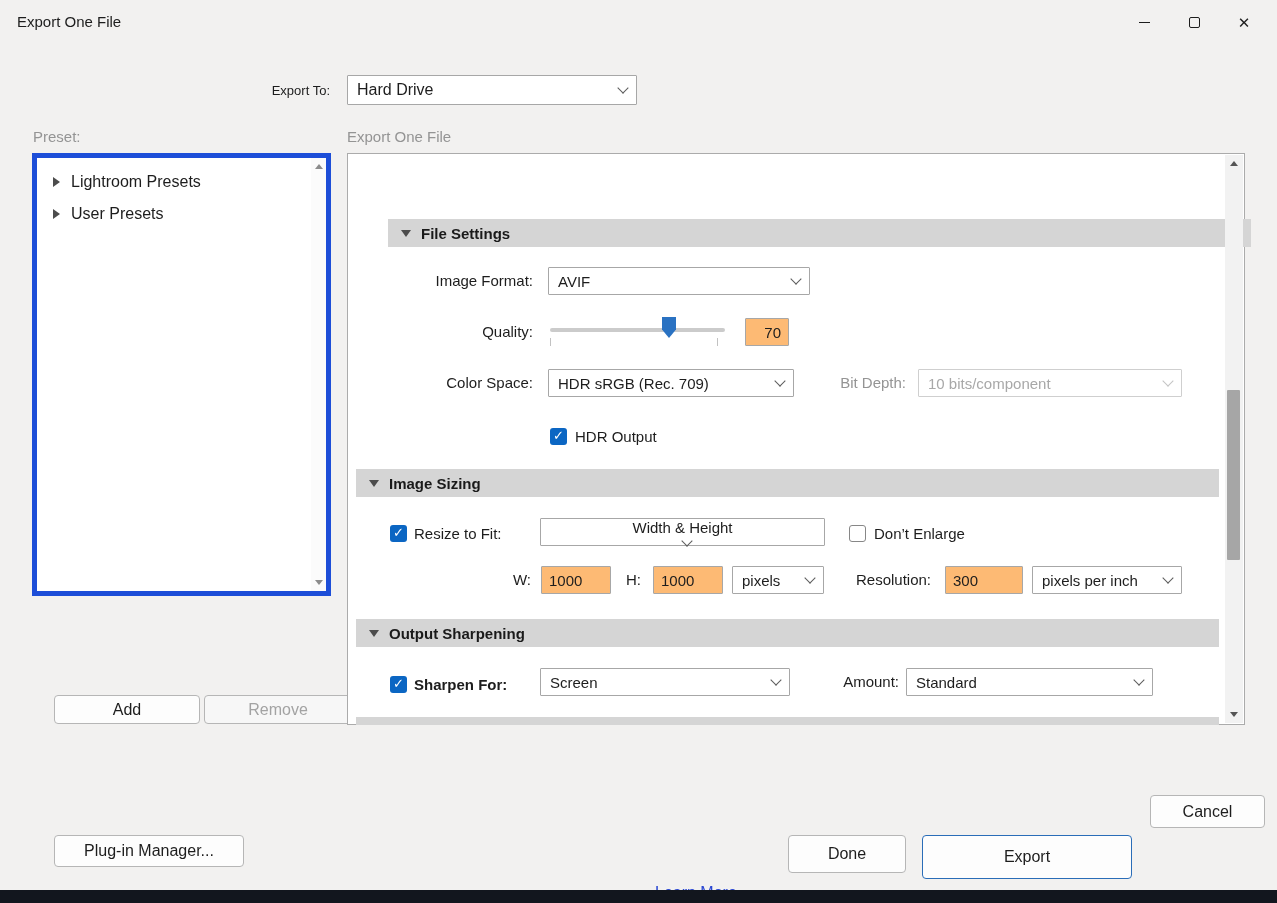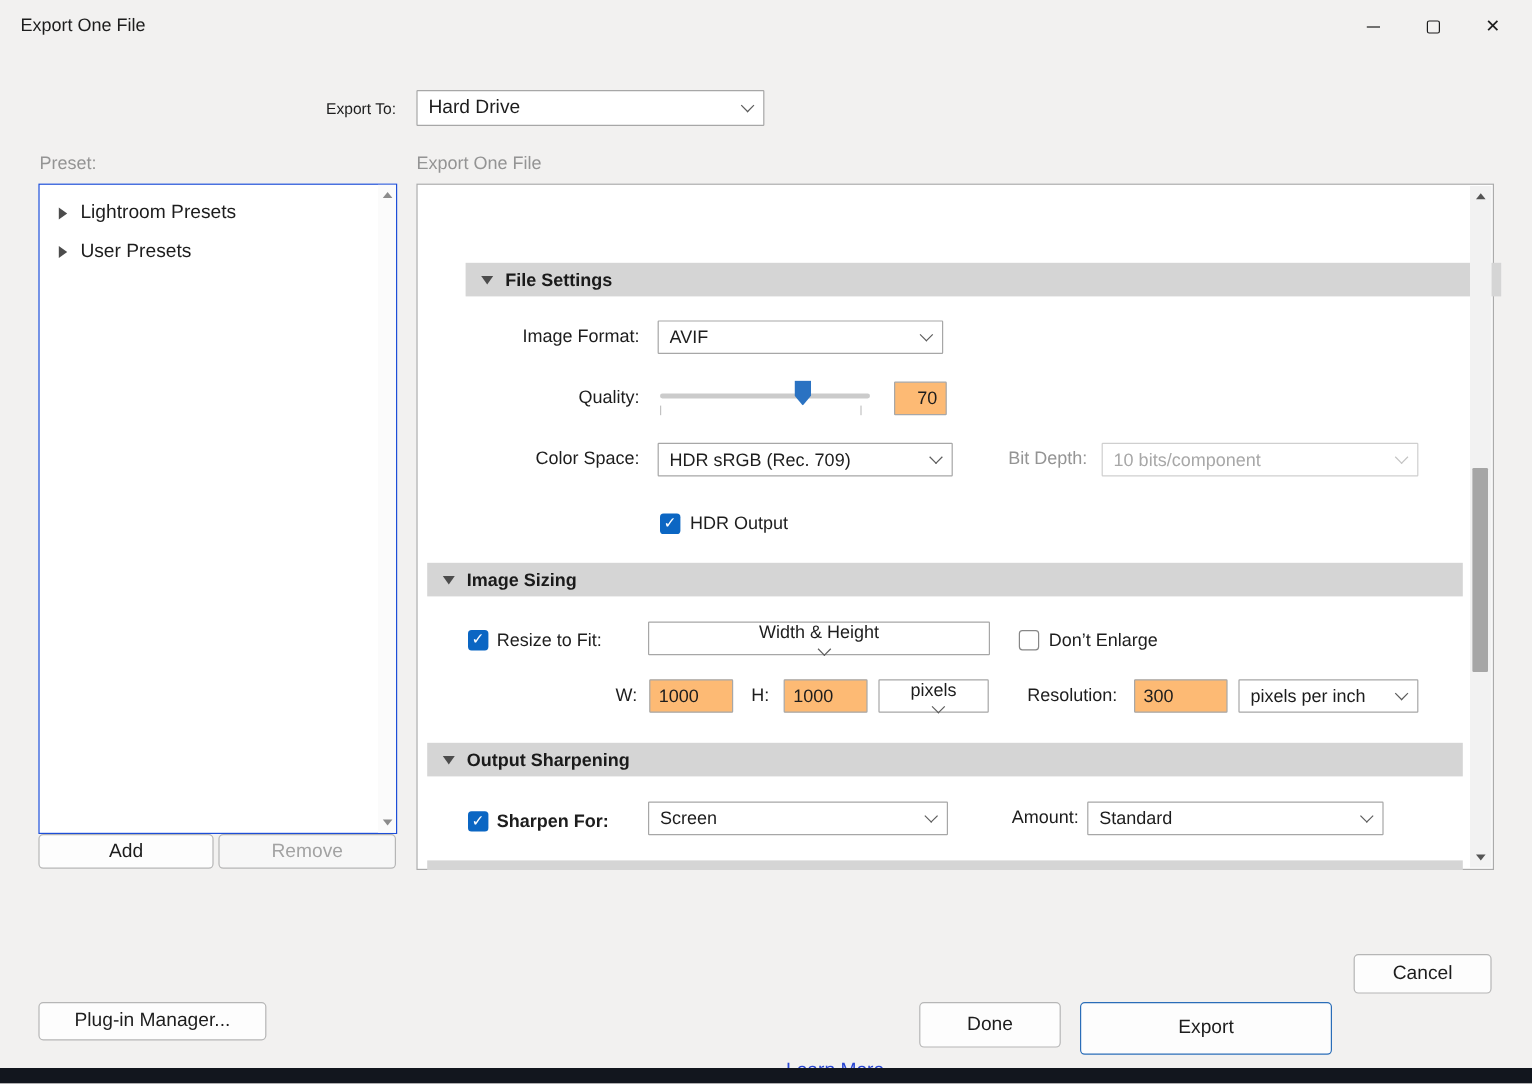--- a/index.html
+++ b/index.html
@@ -32,33 +32,33 @@
   .inp { position:absolute; border:1px solid #a7a7a7; border-radius:1px; background:#fdba74;
          height:28px; padding:0 7px; font-size:15px; font-family:inherit; color:#1d1d1d; }
   .cb { position:absolute; width:17px; height:17px; border-radius:3px; }
   .cb.checked { background:#0b66c3; }
   .cb.checked::after { content:"✓"; position:absolute; left:3px; top:-0.5px; color:#fff;
                        font-size:13px; font-weight:bold; }
   .cb.unchecked { background:#fff; border:1px solid #878787; }
   .cblabel { position:absolute; height:20px; line-height:20px; white-space:nowrap; }
   
   .panel-caption { position:absolute; color:#949494; }
-  .preset-list { position:absolute; left:32px; top:153px; width:299px; height:542px;
-                 background:#fff; border:1px solid #1d4ed8; }
+  .preset-list { position:absolute; left:32px; top:153px; width:299px; height:443px;
+                 background:#fff; border:5px solid #1d4ed8; }
   .tree-item { position:absolute; left:1px; right:16px; height:32px; display:flex;
                align-items:center; gap:11px; padding-left:15px; font-size:16px; }
   .tri-right { width:0; height:0; border-top:5px solid transparent; border-bottom:5px solid transparent;
                border-left:7px solid #4c4c4c; flex:none; }
   .vscroll { position:absolute; top:0; right:0; bottom:0; width:15px; background:#fbfbfb; }
   .arr { position:absolute; left:50%; transform:translateX(-50%); width:0; height:0; }
   .arr.up { top:6px; border-left:4px solid transparent; border-right:4px solid transparent; border-bottom:5px solid #8c8c8c; }
   .arr.dn { bottom:6px; border-left:4px solid transparent; border-right:4px solid transparent; border-top:5px solid #8c8c8c; }
   .btn { position:absolute; background:#fdfdfd; border:1px solid #b6b6b6; border-radius:4px;
          font-size:16px; font-family:inherit; color:#1d1d1d;
-         display:flex; align-items:center; justify-content:center; white-space:nowrap; }
+         display:flex; align-items:center; justify-content:center; white-space:nowrap;margin-left:22px; }
   .btn.disabled { color:#a3a3a3; background:#f7f7f7; }
   
   .settings-panel { position:absolute; left:347px; top:153px; width:898px; height:572px;
                     background:#fff; border:1px solid #ababab; }
   .sec { position:absolute; left:8px; width:863px; height:28px; background:#d5d5d5;
          display:flex; align-items:center; gap:10px; padding-left:13px;
          font-weight:bold; color:#1a1a1a; font-size:15px; }
   .tri-down { width:0; height:0; border-left:5.5px solid transparent; border-right:5.5px solid transparent;
               border-top:7px solid #4c4c4c; flex:none; }
   .partial-sec { position:absolute; left:8px; width:863px; height:8px; background:#d5d5d5; }
@@ -123,21 +123,21 @@
 <div class="panel-caption" style="left:347px; top:128px;">Export One File</div>
 
 <div class="settings-panel">
 
   <div class="sec" style="top:65px;margin-left:32px;">
     <span class="tri-down"></span>
     <span>File Settings</span>
   </div>
 
   <div class="label r" style="left:13px; top:113px; width:172px;">Image Format:</div>
-  <div class="dd" style="left:200px; top:113px; width:238px;">
+  <div class="dd" style="left:200px; top:113px; width:262px;">
     <span class="val">AVIF</span>
     <span class="chev"></span>
   </div>
 
   <div class="label r" style="left:13px; top:164px; width:172px;">Quality:</div>
   <div class="slider-track" style="left:202px; top:174px; width:175px;"></div>
   <div class="tick" style="left:202px; top:184px;"></div>
   <div class="tick" style="left:369px; top:184px;"></div>
   <div class="slider-thumb" style="left:314px; top:163px;"></div>
   <input class="inp" style="left: 397px; top: 164px; width: 44px; text-align: right;" value="70">
@@ -167,21 +167,21 @@
     <span class="val">Width &amp; Height</span>
     <span class="chev"></span>
   </div>
   <div class="cb unchecked" style="left:501px; top:371px;"></div>
   <div class="cblabel" style="left:526px; top:370px;">Don’t Enlarge</div>
 
   <div class="label r" style="left:158px; top:412px; width:25px;">W:</div>
   <input class="inp" style="left: 193px; top: 412px; width: 70px;" value="1000">
   <div class="label r" style="left:268px; top:412px; width:25px;">H:</div>
   <input class="inp" style="left: 305px; top: 412px; width: 70px;" value="1000">
-  <div class="dd" style="left:384px; top:412px; width:92px;flex-direction:column;">
+  <div class="dd" style="left:384px; top:412px; width:92px;">
     <span class="val">pixels</span>
     <span class="chev"></span>
   </div>
   <div class="label r" style="left:428px; top:412px; width:155px;">Resolution:</div>
   <input class="inp" style="left: 597px; top: 412px; width: 78px;" value="300">
   <div class="dd" style="left:684px; top:412px; width:150px;">
     <span class="val">pixels per inch</span>
     <span class="chev"></span>
   </div>
 

